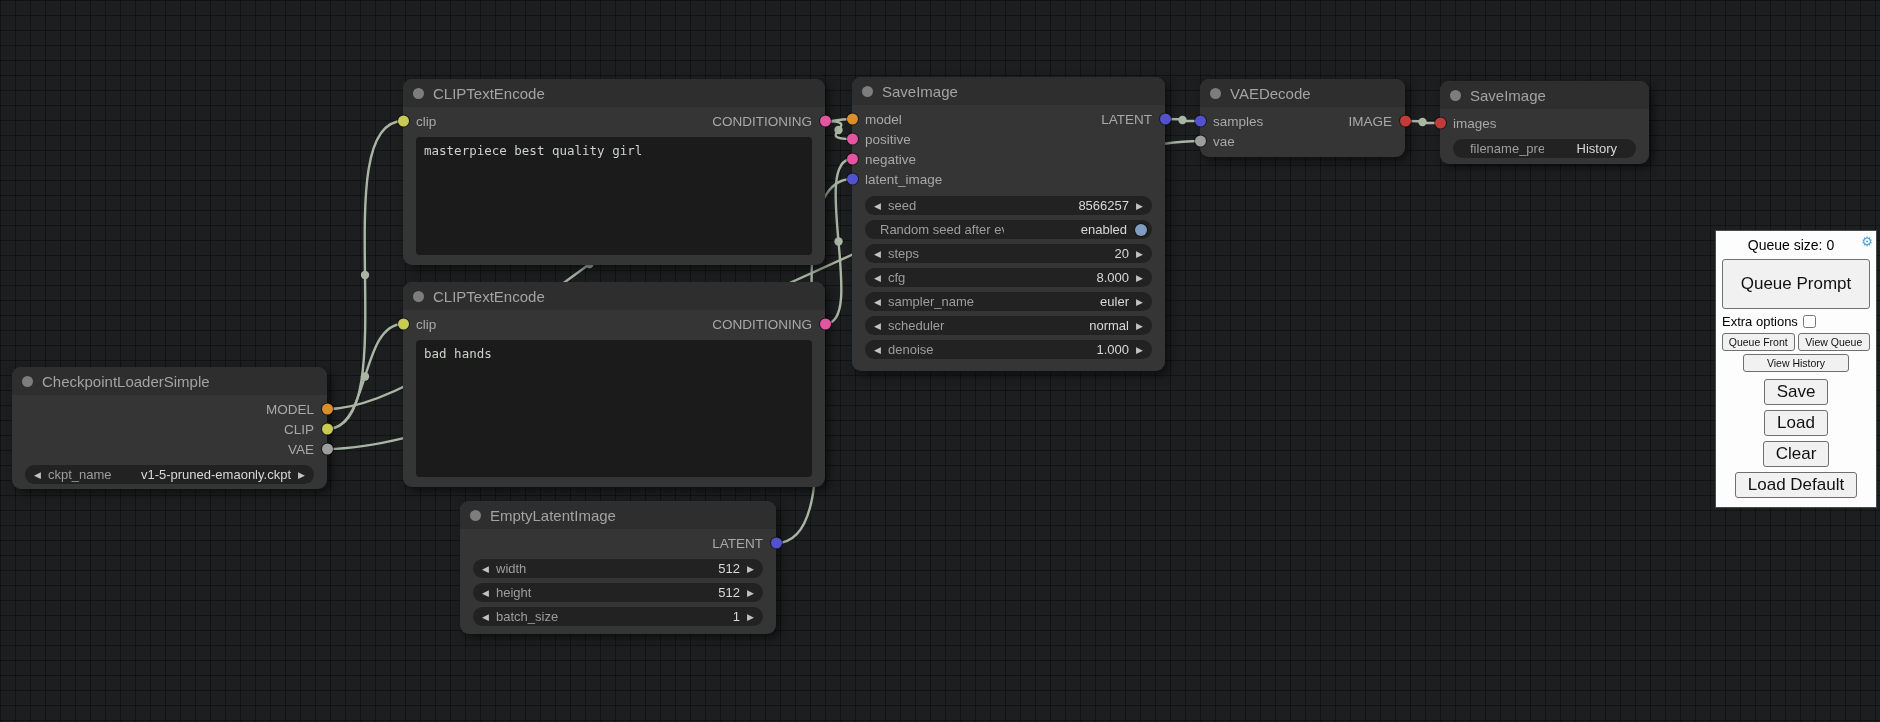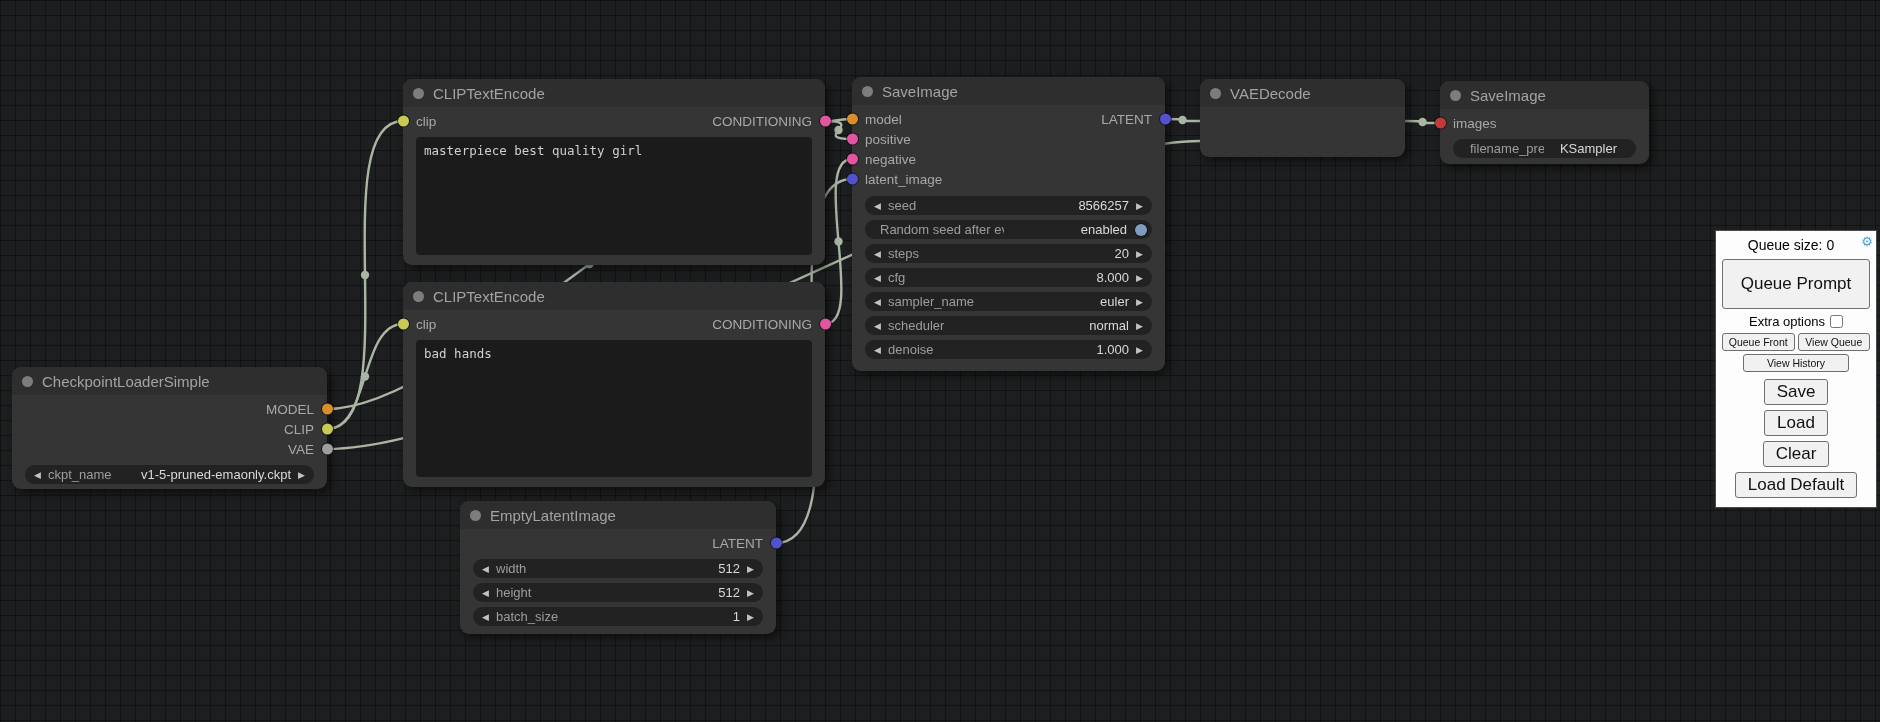--- a/index.html
+++ b/index.html
@@ -57,21 +57,21 @@
            color:#cdd2cd;font-family:"DejaVu Sans Mono",monospace;font-size:12.5px;
            padding:6px 8px;white-space:pre-wrap;overflow:hidden}
 
   .menu{position:absolute;z-index:3;left:1715px;top:230px;width:162px;background:#fdfdfd;
         border:1px solid #4a4a4a;padding:4px 6px 9px;text-align:center;color:#000}
   .menu-header{position:relative;font-size:14px;padding:2px 10px 4px 0}
   .gear{position:absolute;right:-3px;top:-1px;color:#4d9fd6;font-size:13px;cursor:pointer}
   .menu button{font-family:"Liberation Sans",sans-serif;background:#f1f1f1;
                border:1px solid #6f6f6f;border-radius:3px;color:#111;cursor:pointer}
   .qp{display:block;width:100%;font-size:17px;padding:14px 0;margin:2px 0 5px}
-  .extra{font-size:13px;display:flex;align-items:center;justify-content:center;gap:5px;margin-bottom:4px}
+  .extra{font-size:13px;display:flex;align-items:center;justify-content:flex-start;gap:5px;margin-bottom:4px}
   .brow{display:flex;gap:3px;margin-bottom:3px}
   .brow button{flex:1;font-size:10.5px;padding:2px 0}
   .vh{display:block;width:72%;margin:0 auto 7px;font-size:10.5px;padding:2px 0}
   .big{display:block;margin:5px auto 0;font-size:17px;padding:2px 12px}
 </style>
 </head>
 <body>
 
 <svg id="links" width="1880" height="722" viewBox="0 0 1880 722">
   <path class="link" d="M 327 409 C 458 409, 721 119, 852 119"></path>
@@ -250,36 +250,48 @@
     <span class="wvalue">1.000</span>
     <span class="arrow">▶</span>
   </div>
 </div>
 
 <div class="node" style="left:1200px;top:79px;width:205px;height:78px">
   <div class="ntitle">
     <span class="tdot"></span>
     <span class="ttext">VAEDecode</span>
   </div>
+  <div class="slots">
+    <div class="srow dual">
+      <span class="slabel">samples</span>
+      <span class="dot in c-latent"></span>
+      <span class="slabel">IMAGE</span>
+      <span class="dot outp c-image"></span>
+    </div>
+    <div class="srow">
+      <span class="slabel">vae</span>
+      <span class="dot in c-vae"></span>
+    </div>
+  </div>
 </div>
 
 <div class="node" style="left:1440px;top:81px;width:209px;height:83px">
   <div class="ntitle">
     <span class="tdot"></span>
     <span class="ttext">SaveImage</span>
   </div>
   <div class="slots">
     <div class="srow">
       <span class="slabel">images</span>
       <span class="dot in c-image"></span>
     </div>
   </div>
   <div class="widget text mt6">
     <span class="wlabel">filename_prefix</span>
-    <span class="wvalue">KSampler</span>
+    <span class="wvalue">History</span>
   </div>
 </div>
 
 <div class="menu">
   <div class="menu-header">
     <span>Queue size: 0</span>
     <span class="gear">⚙</span>
   </div>
   <button class="qp">Queue Prompt</button>
   <div class="extra">

